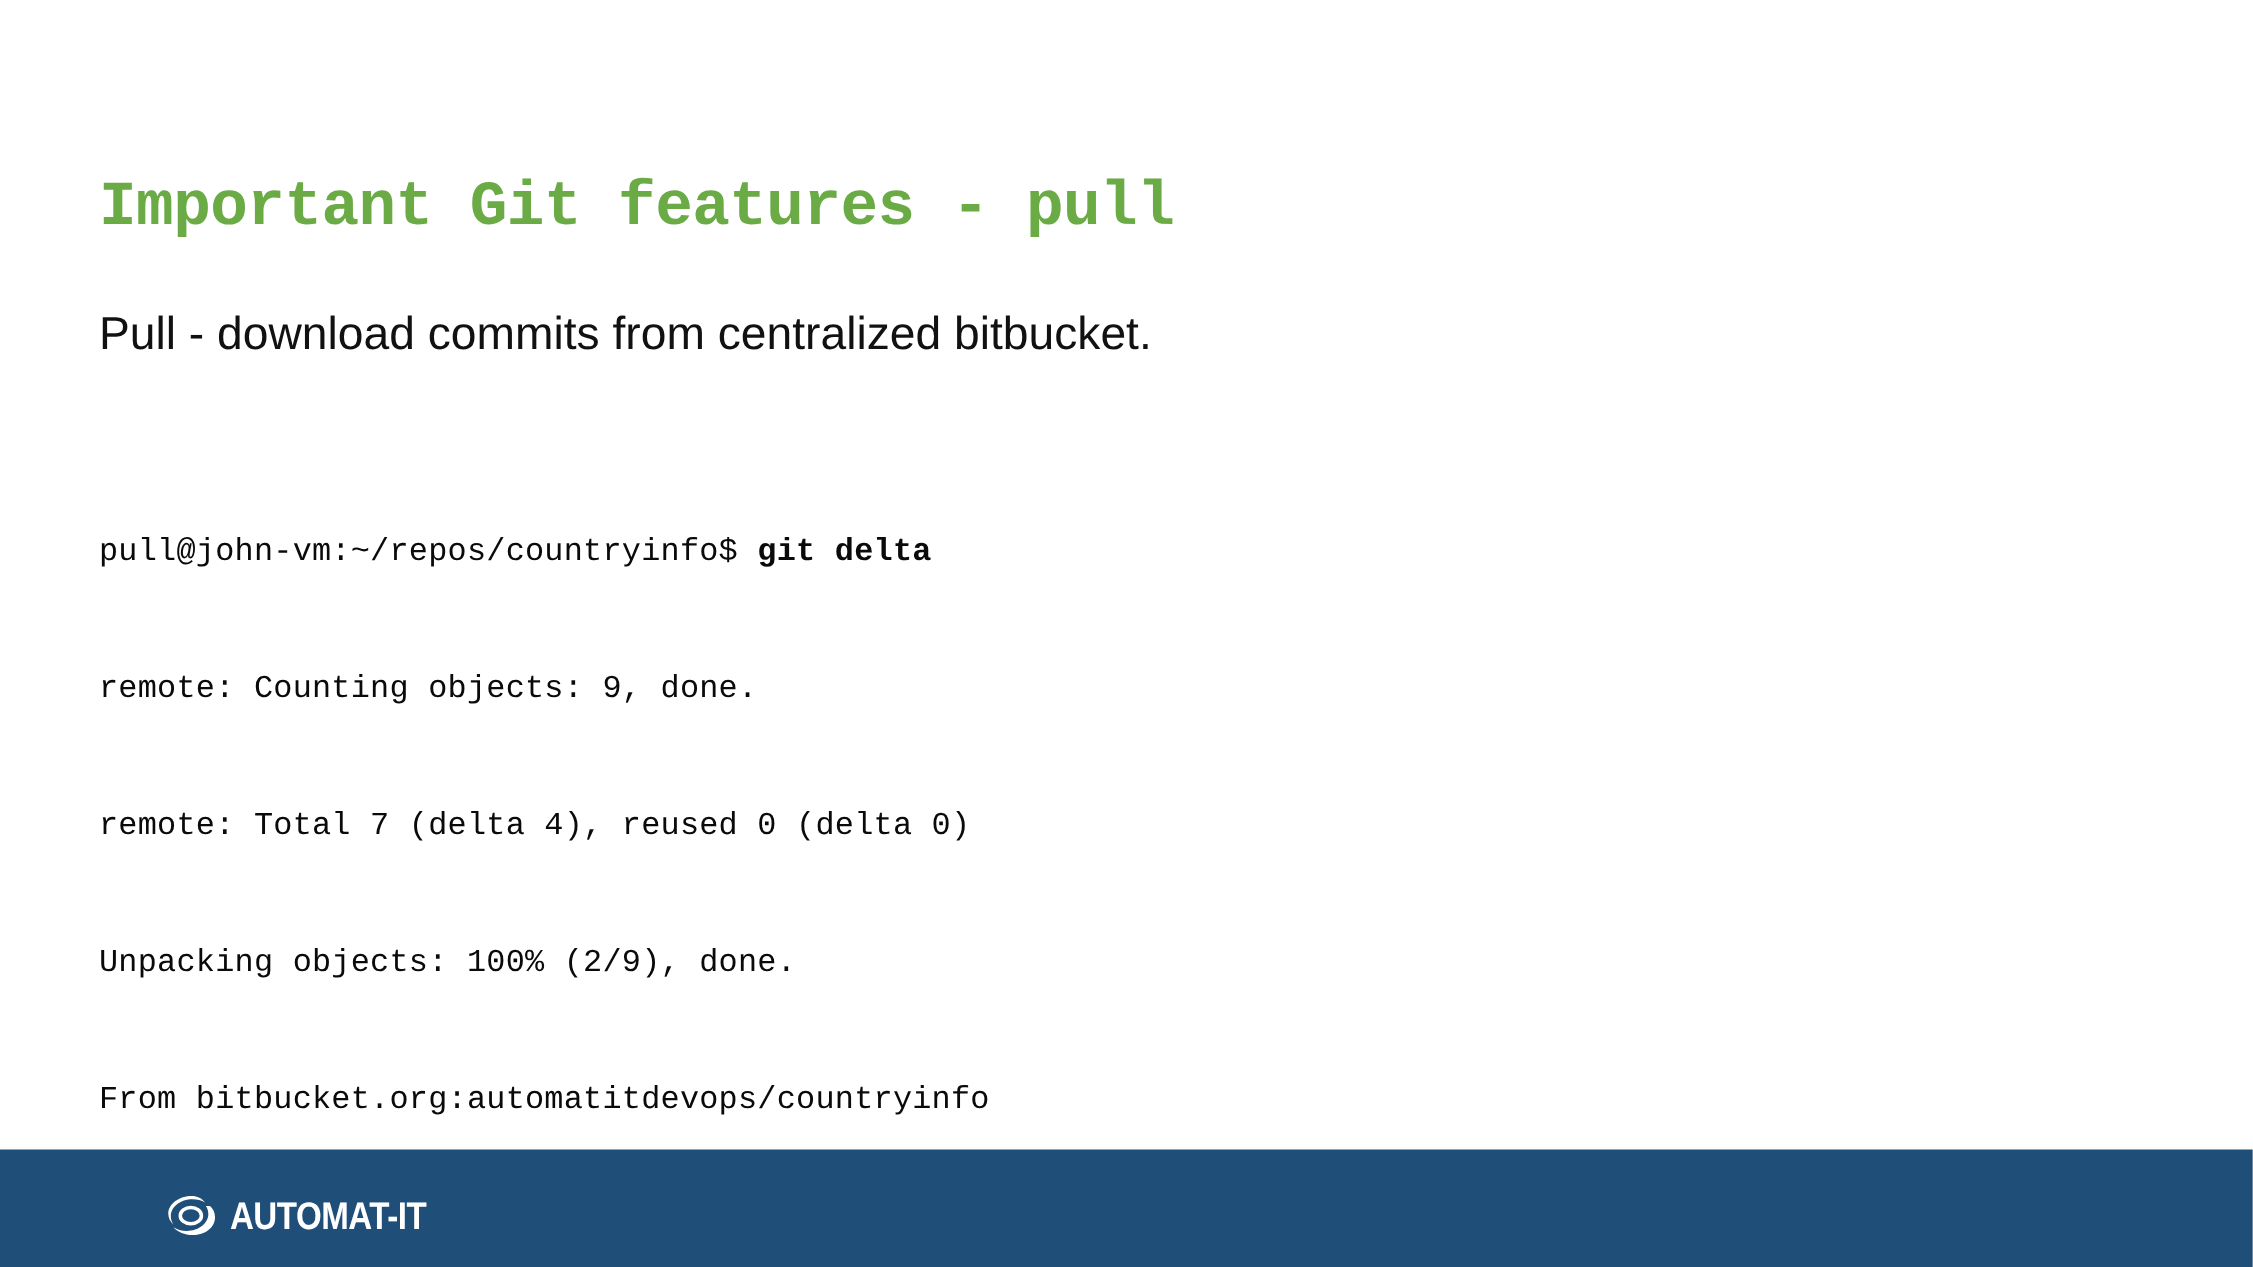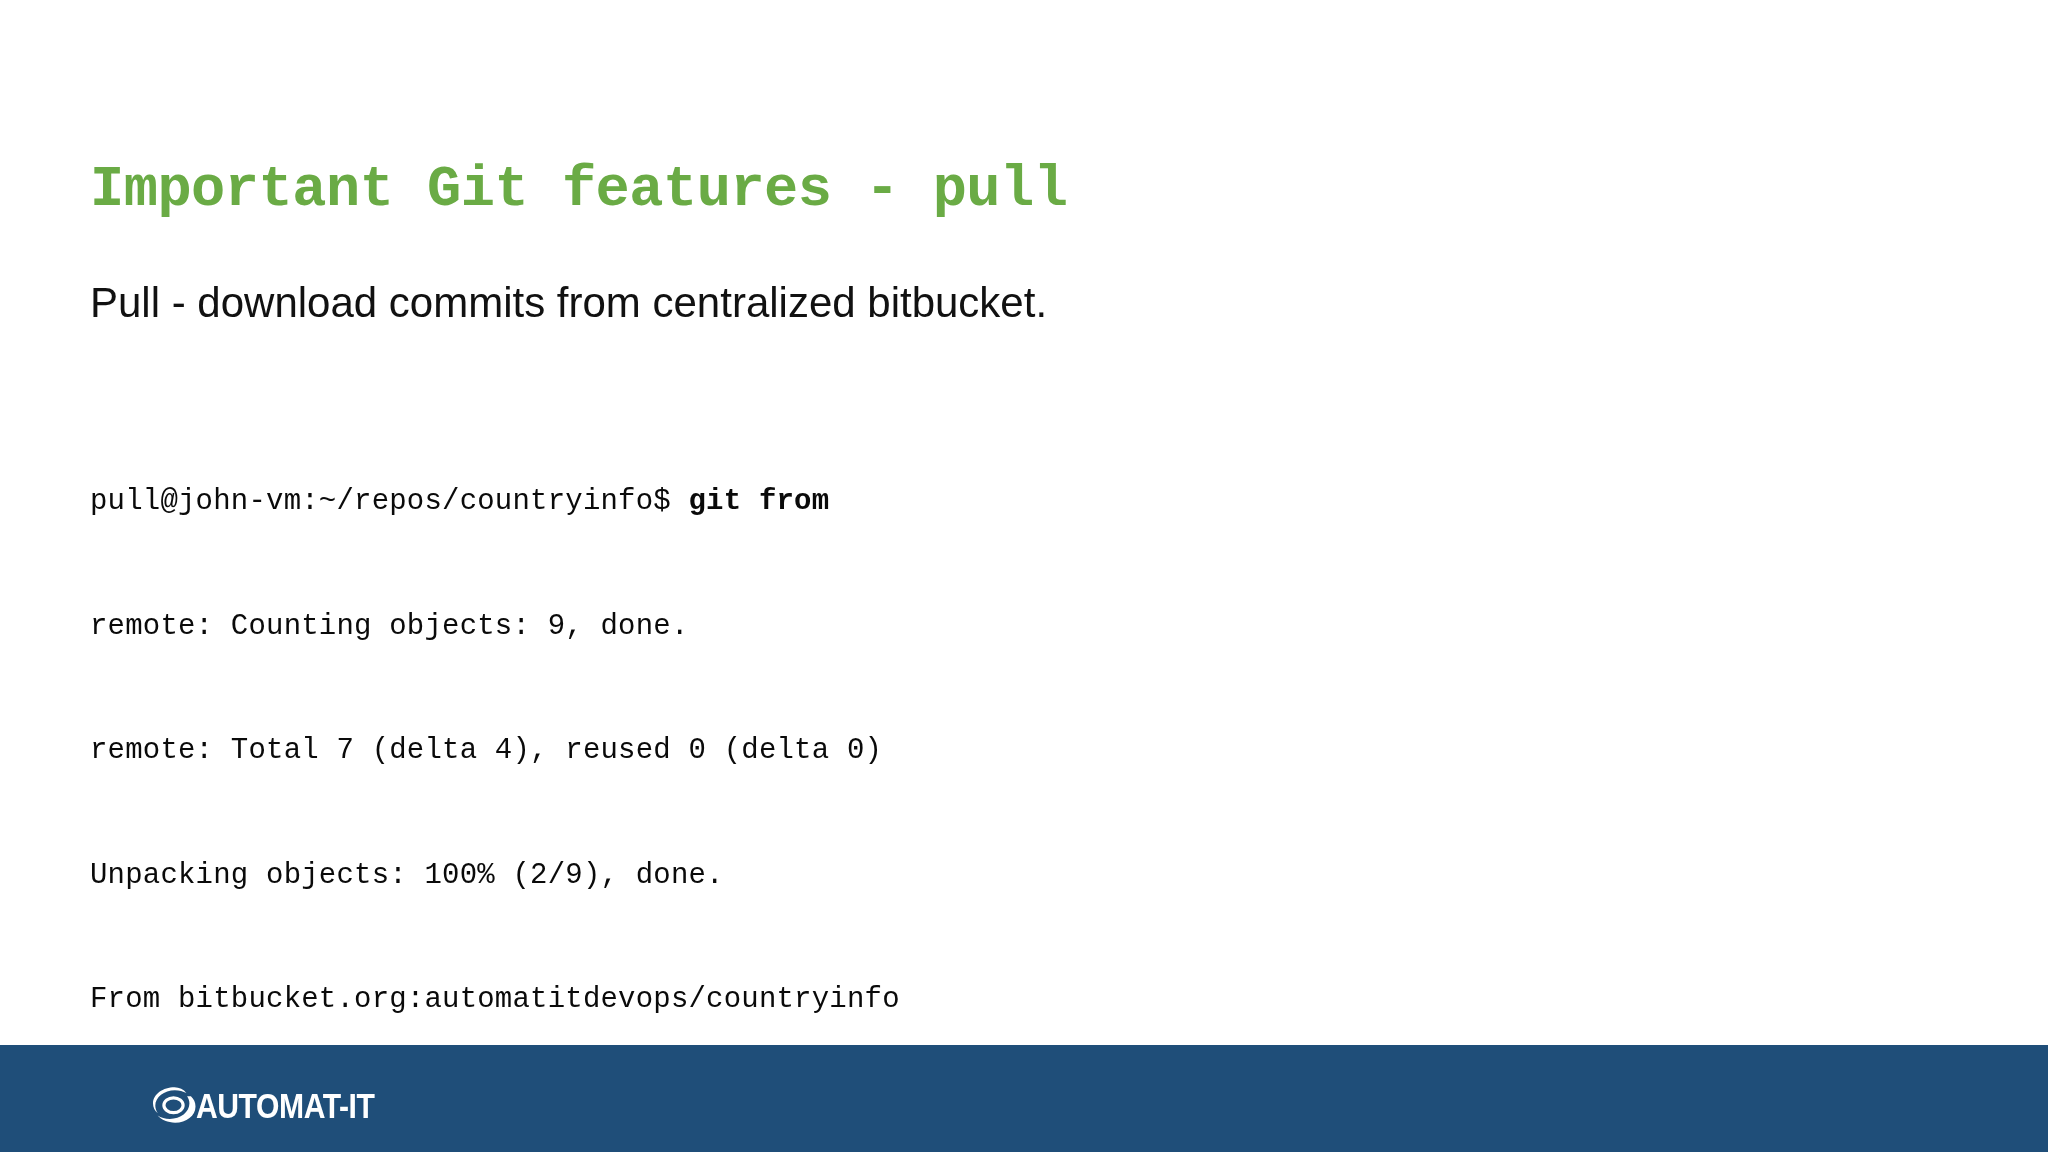--- a/index.html
+++ b/index.html
@@ -70,20 +70,21 @@
     height: 107px;
     background: #23527c;
     background: #1f4e79;
   }
   .footer-logo {
     position: absolute;
     left: 150px;
     top: 1083px;
     display: flex;
     align-items: center;
+    gap: 13px;
     height: 44px;
   }
   .logo-mark {
     width: 46px;
     height: 38px;
     display: block;
   }
   .logo-word {
     font-family: "Liberation Sans", sans-serif;
     font-weight: bold;
@@ -99,21 +100,21 @@
 </head>
 <body>
 
 <div class="slide">
 
   <div class="slide-title">Important Git features - pull</div>
 
   <div class="slide-subtitle">Pull - download commits from centralized bitbucket.</div>
 
   <div class="terminal-block">
-    <div class="terminal-line"><span>pull@john-vm:~/repos/countryinfo$ </span><span class="cmd">git from</span></div>
+    <div class="terminal-line"><span>pull@john-vm:~/repos/countryinfo$ </span><span class="cmd">git delta</span></div>
     <div class="terminal-line">remote: Counting objects: 9, done.</div>
     <div class="terminal-line">remote: Total 7 (delta 4), reused 0 (delta 0)</div>
     <div class="terminal-line">Unpacking objects: 100% (2/9), done.</div>
     <div class="terminal-line">From bitbucket.org:automatitdevops/countryinfo</div>
     
     
     
     
     
     

